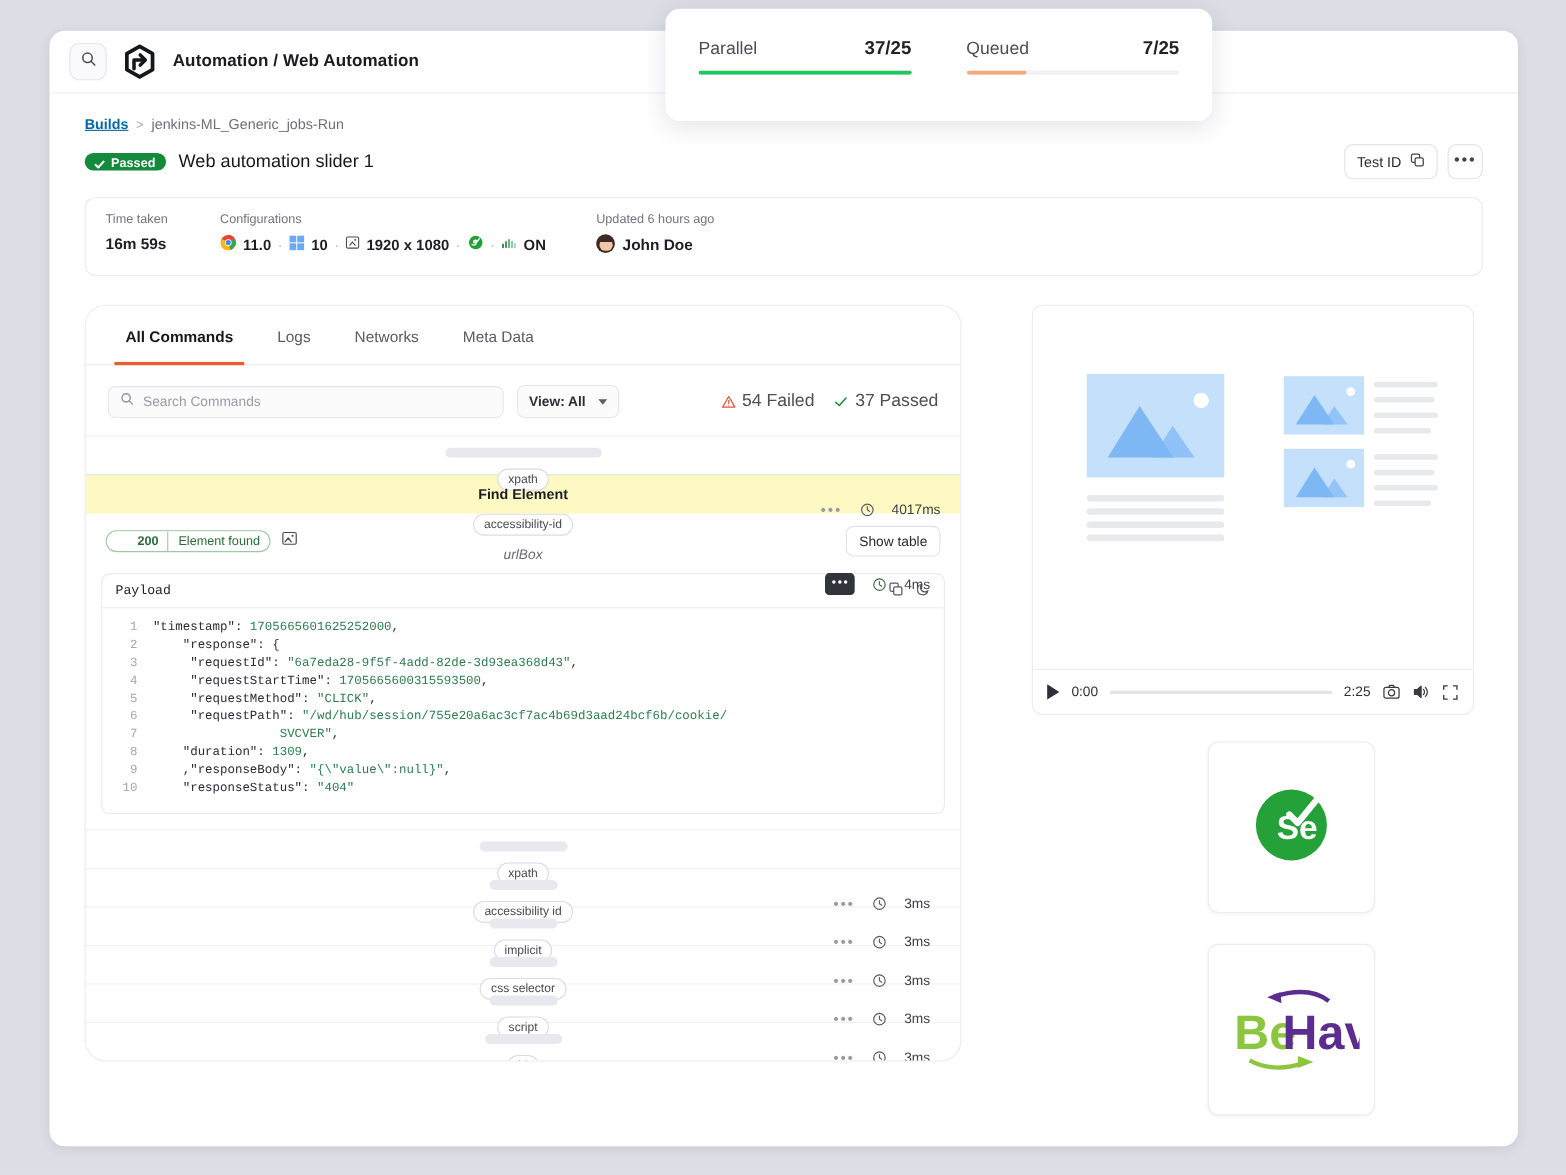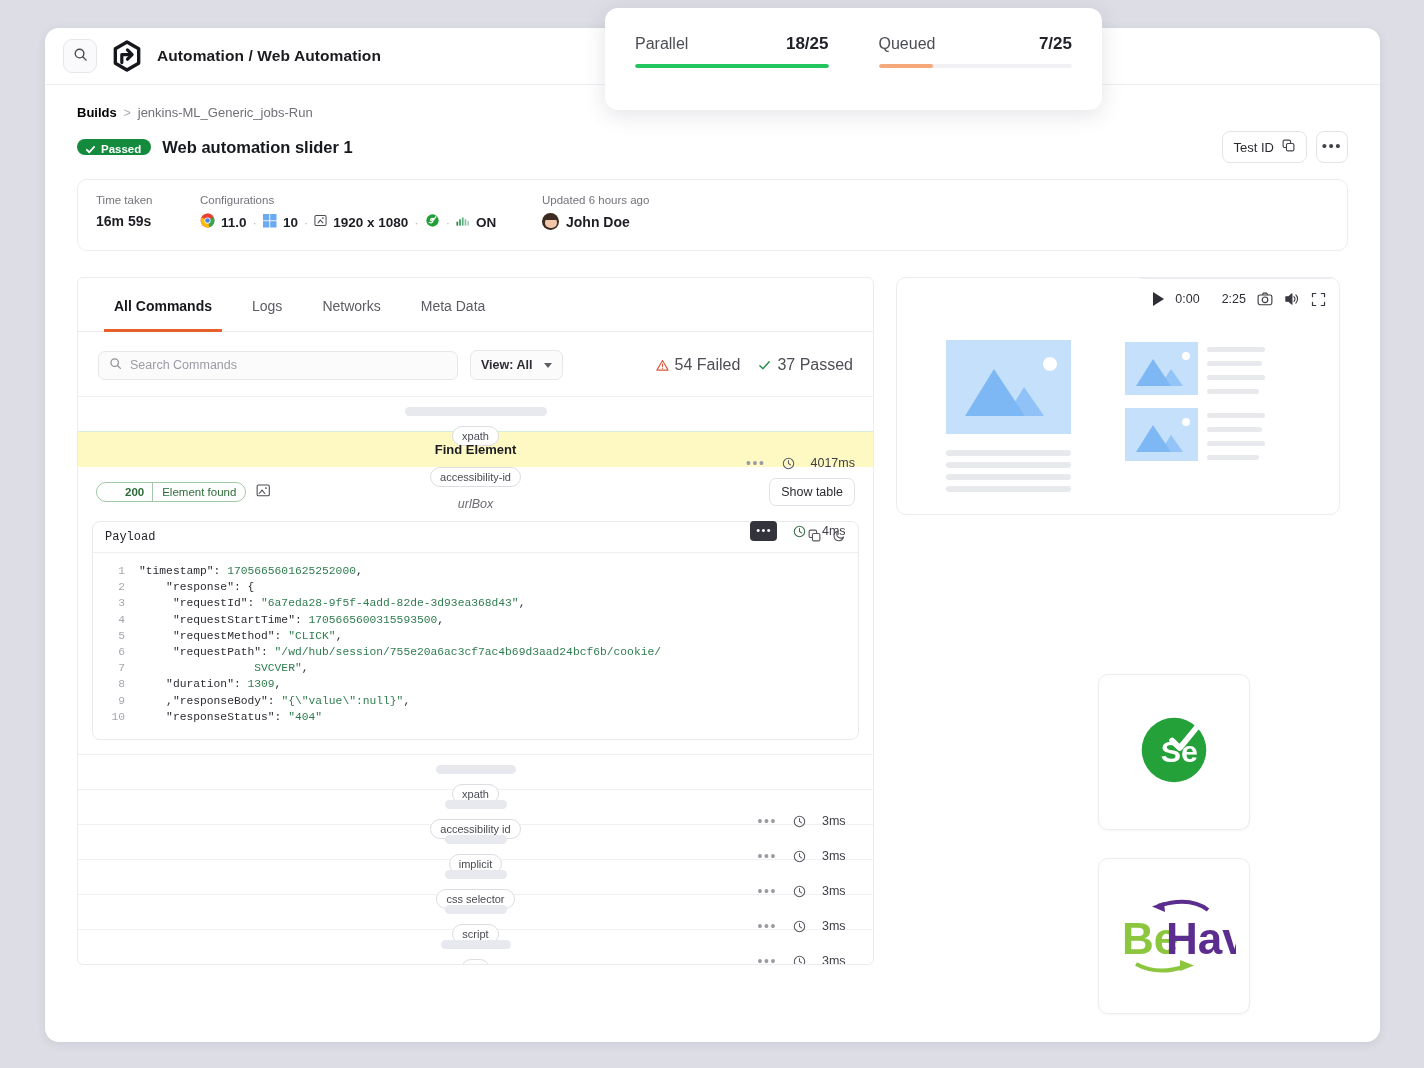--- a/index.html
+++ b/index.html
@@ -44,33 +44,33 @@
   }
 
   
   .content { padding: 20px 32px 0 32px; }
 
   .breadcrumb {
     font-size: 13px; color: #6f7078;
     display: flex; align-items: center; gap: 7px;
     margin-bottom: 11px;
   }
-  .breadcrumb .crumb-root { color: #000000; font-weight: 600; }
+  .breadcrumb .crumb-root { color: #0369a1; font-weight: 600; text-decoration: underline; }
   .breadcrumb .sep { color: #a8a9b2; font-size: 12px; }
 
   .title-row { display: flex; align-items: center; }
   .badge-passed {
     display: inline-flex; align-items: center; gap: 5px;
     background: #148a3d; color: #fff;
     font-size: 11.5px; font-weight: 600;
     border-radius: 11px;
     padding: 4px 10px 0 8px;
   }
   .page-title {
-    font-size: 16.5px; font-weight: 700; color: #17181d;
+    font-size: 16.5px; font-weight: 400; color: #17181d;
     margin-left: 11px;
   }
   .title-actions { margin-left: auto; display:flex; gap: 9px; align-items:center; }
   .btn-testid {
     display: inline-flex; align-items: center; gap: 8px;
     border: 1px solid #e3e3e9; border-radius: 8px;
     background: #fff; color: #2a2b31;
     font-size: 13px; padding: 7px 11px;
     cursor: pointer;
   }
@@ -118,21 +118,21 @@
     width:12px; height:5px; border-radius: 6px 6px 0 0;
     background:#3b2b22; z-index:2;
   }
 
   
   .panels { display: flex; gap: 22px; margin-top: 26px; }
 
   .left-panel {
     width: 797px;
     border: 1px solid #ececf0;
-    border-radius: 6px;
+    border-radius: 19px;
     background: #fff;
     overflow: hidden;
   }
 
   
   .tabs {
     display: flex; gap: 0;
     border-bottom: 1px solid #ececf0;
     padding: 0 26px;
   }
@@ -242,22 +242,22 @@
   .code-line { display: flex; white-space: pre; }
   .ln { width: 46px; text-align: right; padding-right: 14px; color: #a6a7b0; flex: none; }
   .ct { color: #2b2c33; }
   .str { color: #2f7d4f; }
   .num { color: #2f7d4f; }
 
   
   .right-col { width: 444px; display: flex; flex-direction: column; }
   .video-card {
     border: 1px solid #ececf0; border-radius: 10px;
-    background:#fff; overflow:hidden; height: 238px;
-    display:flex; flex-direction:row;
+    background:#fff; overflow:hidden; height: 373px;
+    display:flex; flex-direction:column;margin-left:42px;
   }
   .video-stage { flex:1; position: relative; }
   .skel-img { background: #c5e0fb; position:absolute; }
   .skel-line { background:#e8e9ec; border-radius:3px; position:absolute; }
   .video-bar {
     height: 41px; border-top: 1px solid #ededf1;
     display:flex; align-items:center; gap: 11px; padding: 0 13px;
   }
   .play-tri { width:0;height:0;border-left:11px solid #2e2f36;border-top:7px solid transparent;border-bottom:7px solid transparent; cursor:pointer;}
   .vtime { font-size: 12.5px; color: #2e2f36; }
@@ -753,21 +753,21 @@
       <path d="M24 76 q22 12 50 2" stroke="#8cc63f" stroke-width="4" fill="none"></path>
       <path d="M68 72 L82 77.5 L68 83" fill="#8cc63f"></path>
     </svg>
   </span>
 </div>
 
 <div class="float-card">
   <div class="stat">
     <div class="stat-top">
       <span class="stat-name">Parallel</span>
-      <span class="stat-val">18/25</span>
+      <span class="stat-val">37/25</span>
     </div>
     <div class="stat-track">
       <div class="stat-fill" id="fill-parallel" style="width: 100%; background: rgb(34, 197, 94);"></div>
     </div>
   </div>
   <div class="stat">
     <div class="stat-top">
       <span class="stat-name">Queued</span>
       <span class="stat-val">7/25</span>
     </div>

